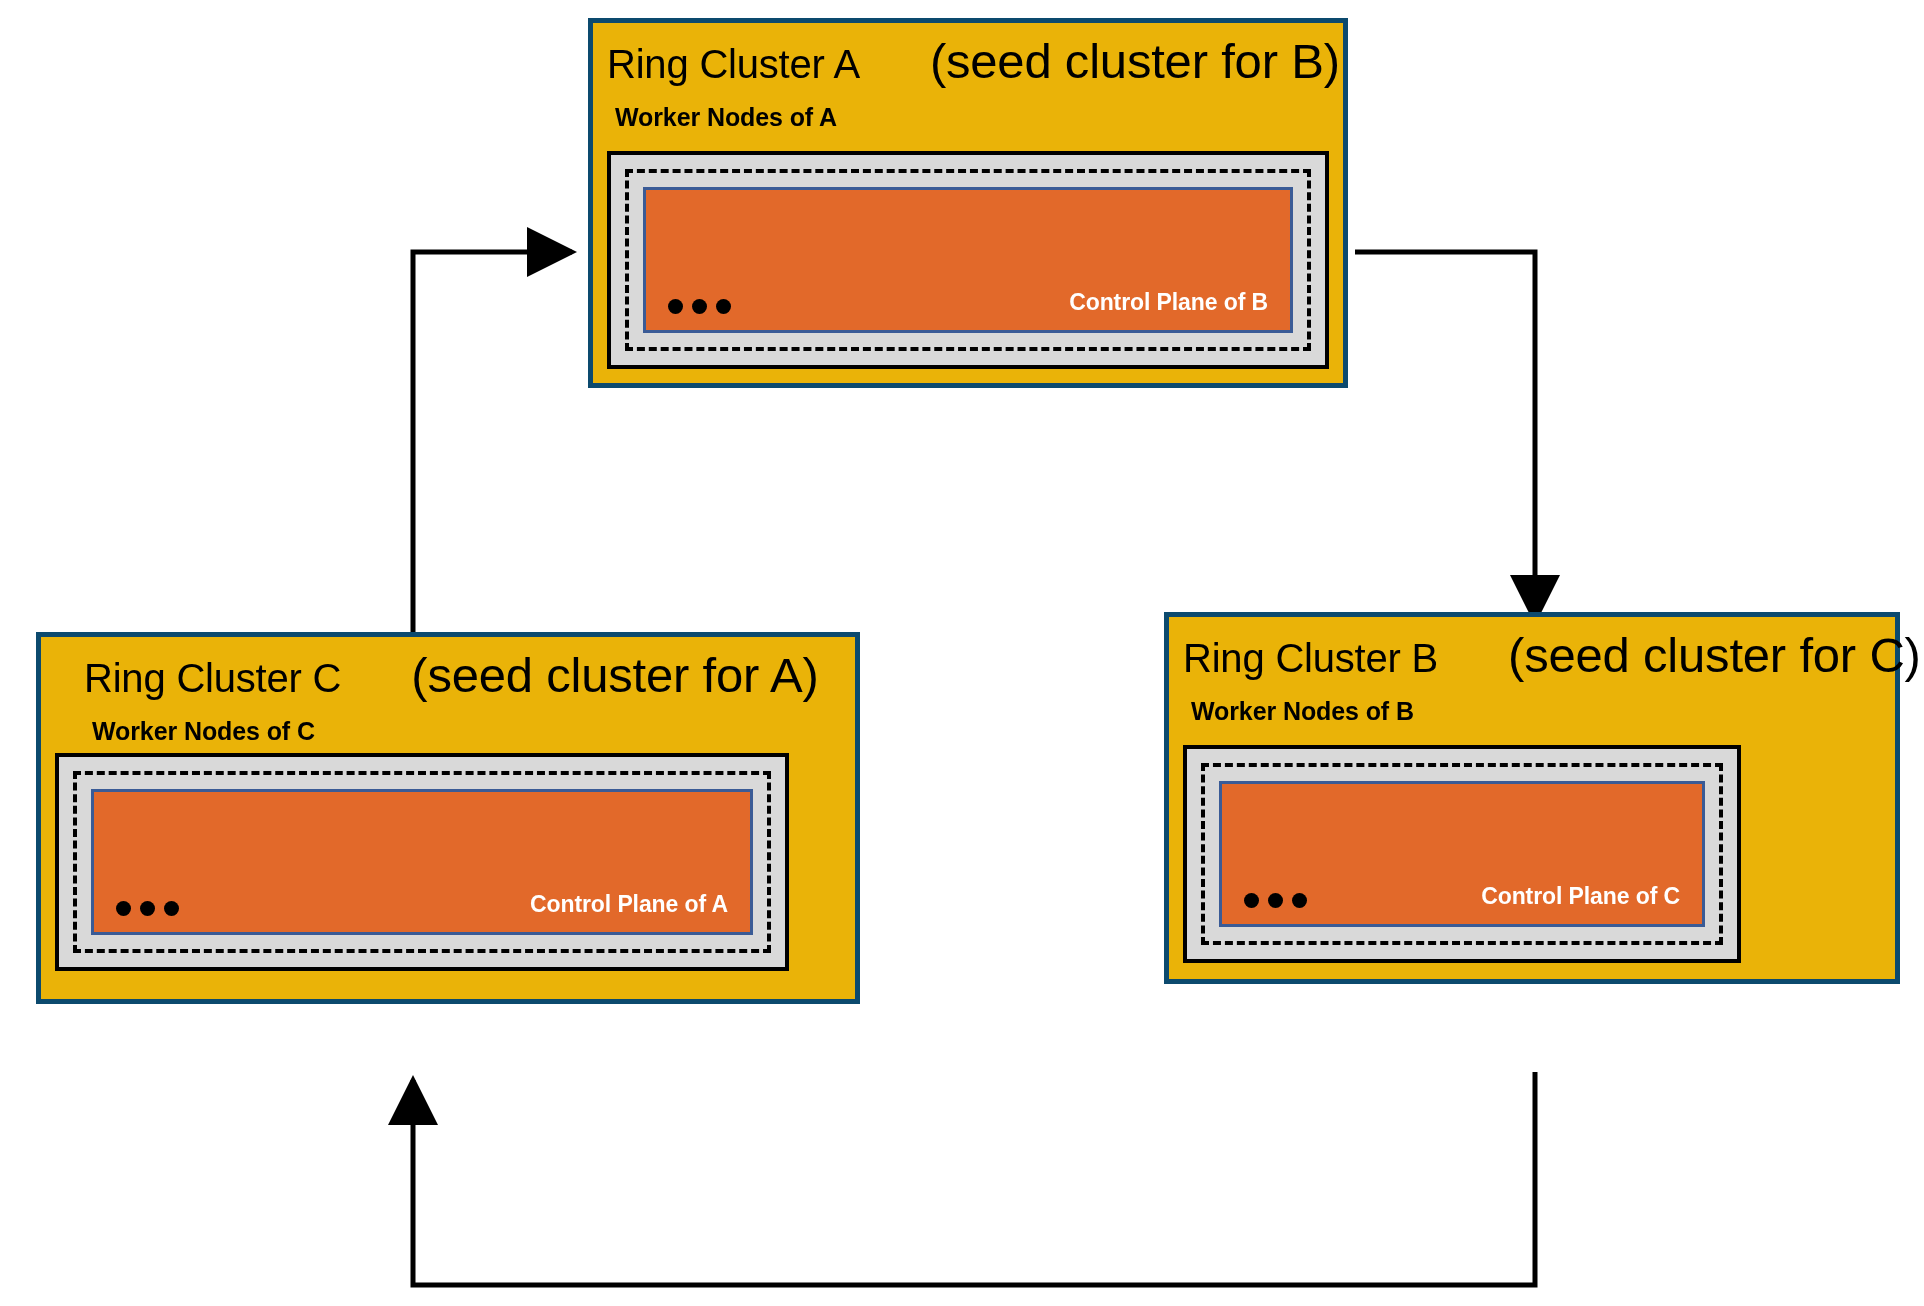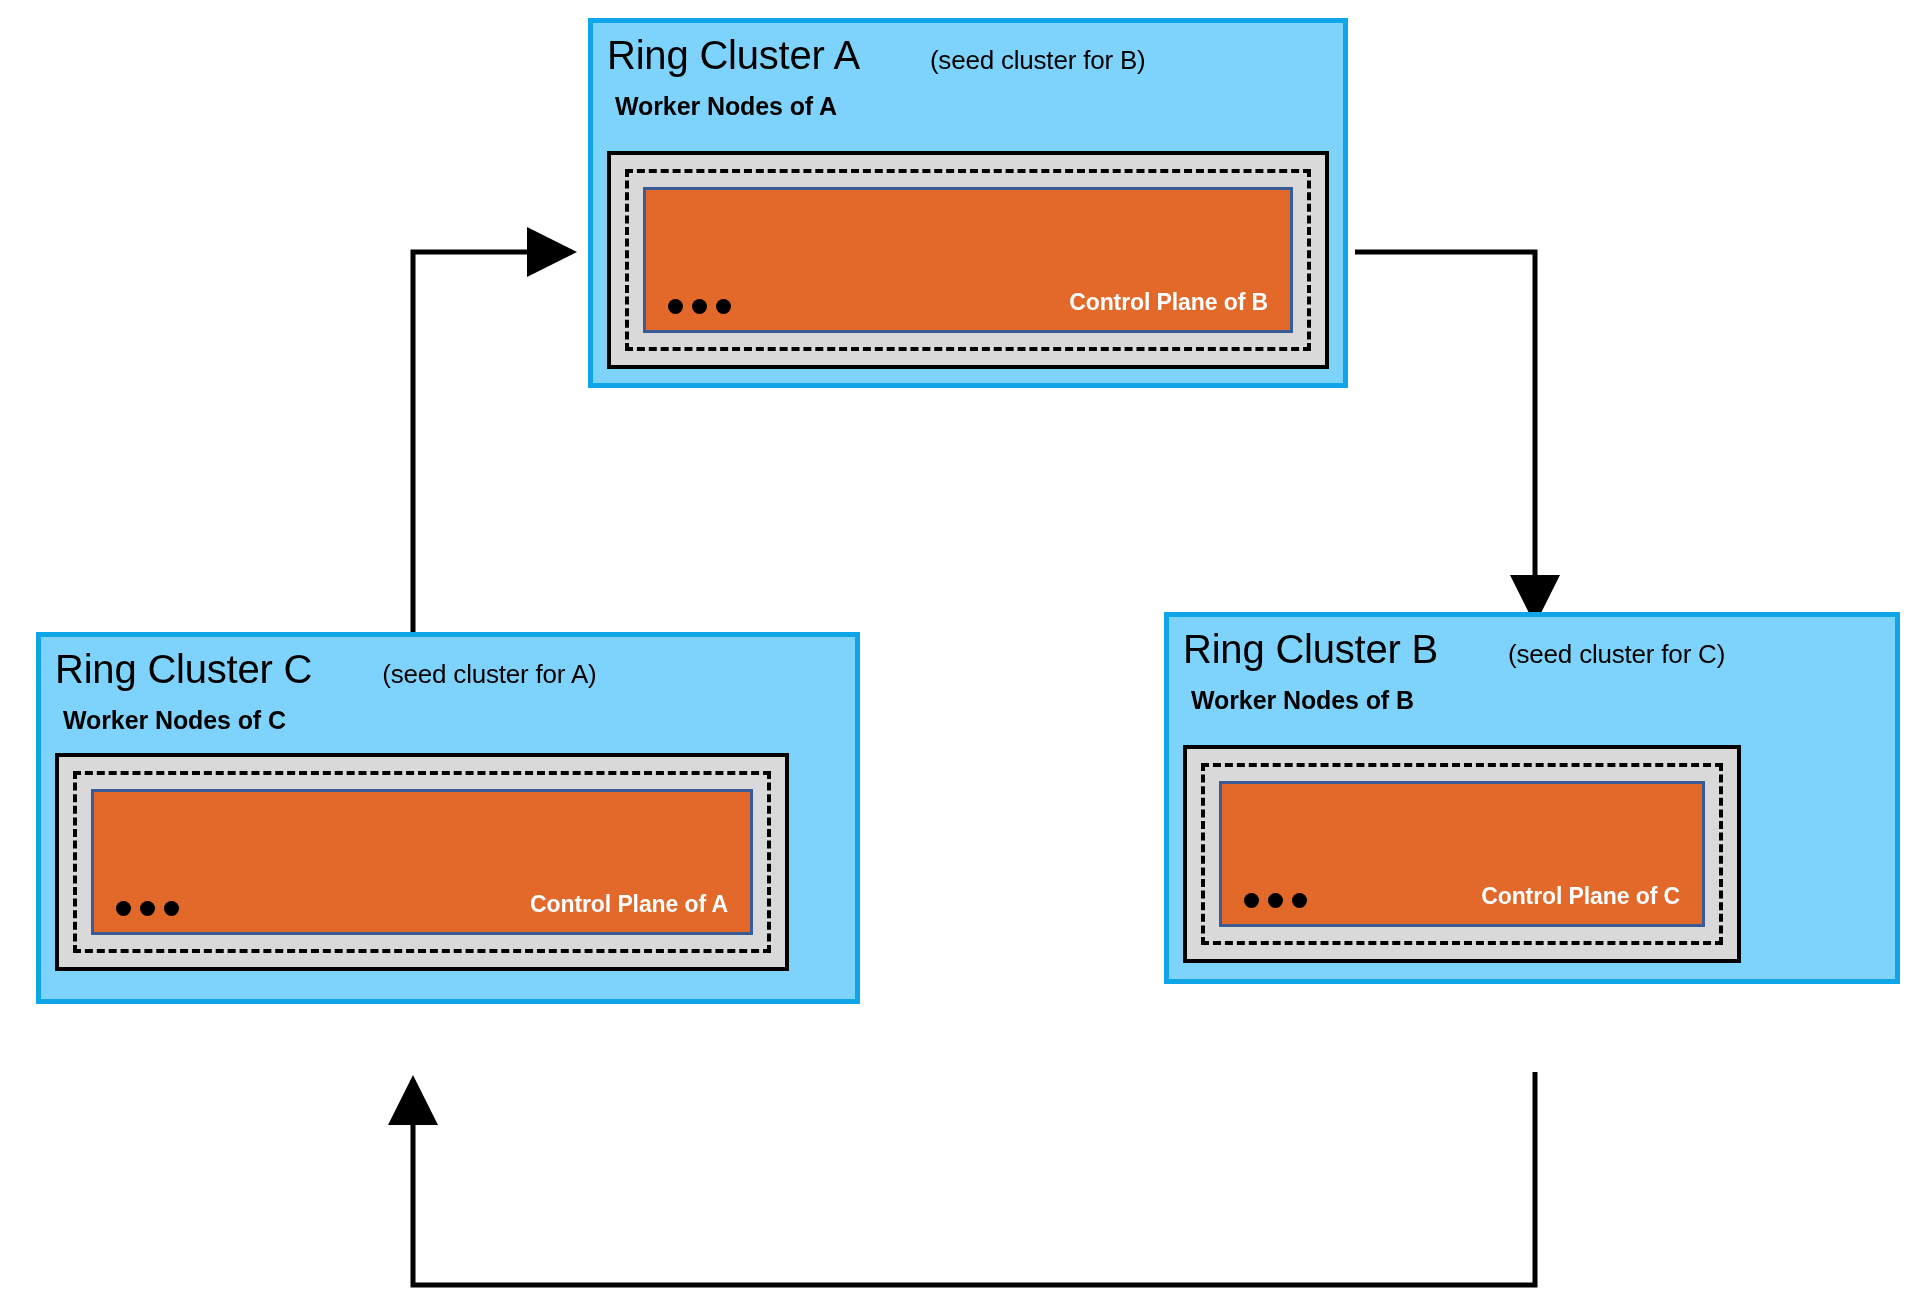--- a/index.html
+++ b/index.html
@@ -23,38 +23,38 @@
     top: 0;
     width: 1924px;
     height: 1306px;
     z-index: 1;
   }
 
   
   .cluster {
     position: absolute;
     box-sizing: border-box;
-    background: #7dd3fc;
-    border: 5px solid #0ea5e9;
+    background: #eab308;
+    border: 5px solid #0c4a6e;
     z-index: 2;
   }
 
   .cluster-title {
     display: flex;
     align-items: baseline;
     white-space: nowrap;
     padding: 10px 0 0 14px;
   }
   .cluster-title-main {
     font-size: 40px;
     color: #000000;
     letter-spacing: -0.2px;
   }
   .cluster-title-seed {
-    font-size: 26px;
+    font-size: 49px;
     color: #000000;
     margin-left: 70px;
     letter-spacing: -0.2px;
   }
 
   .worker-label {
     font-size: 25px;
     font-weight: bold;
     color: #000000;
     padding: 14px 0 0 22px;
@@ -146,21 +146,21 @@
             <span class="cp-dot"></span>
             <span class="cp-dot"></span>
             <span class="cp-dot"></span>
           </div>
           <div class="cp-label">Control Plane of B</div>
         </div>
       </div>
     </div>
   </div>
 
-  <div class="cluster" style="left:36px; top:632px; width:824px; height:372px;">
+  <div class="cluster" style="left:36px; top:632px; width:824px; height:372px;padding-left:29px;">
     <div class="cluster-title">
       <span class="cluster-title-main">Ring Cluster C</span>
       <span class="cluster-title-seed">(seed cluster for A)</span>
     </div>
     <div class="worker-label">Worker Nodes of C</div>
 
     <div class="worker-frame" style="left:14px; top:116px; width:734px; height:218px;">
       <div class="dashed-region" style="left:14px; top:14px; right:14px; bottom:14px;">
         <div class="control-plane" style="left:14px; top:14px; right:14px; bottom:14px;">
           <div class="cp-dots">

